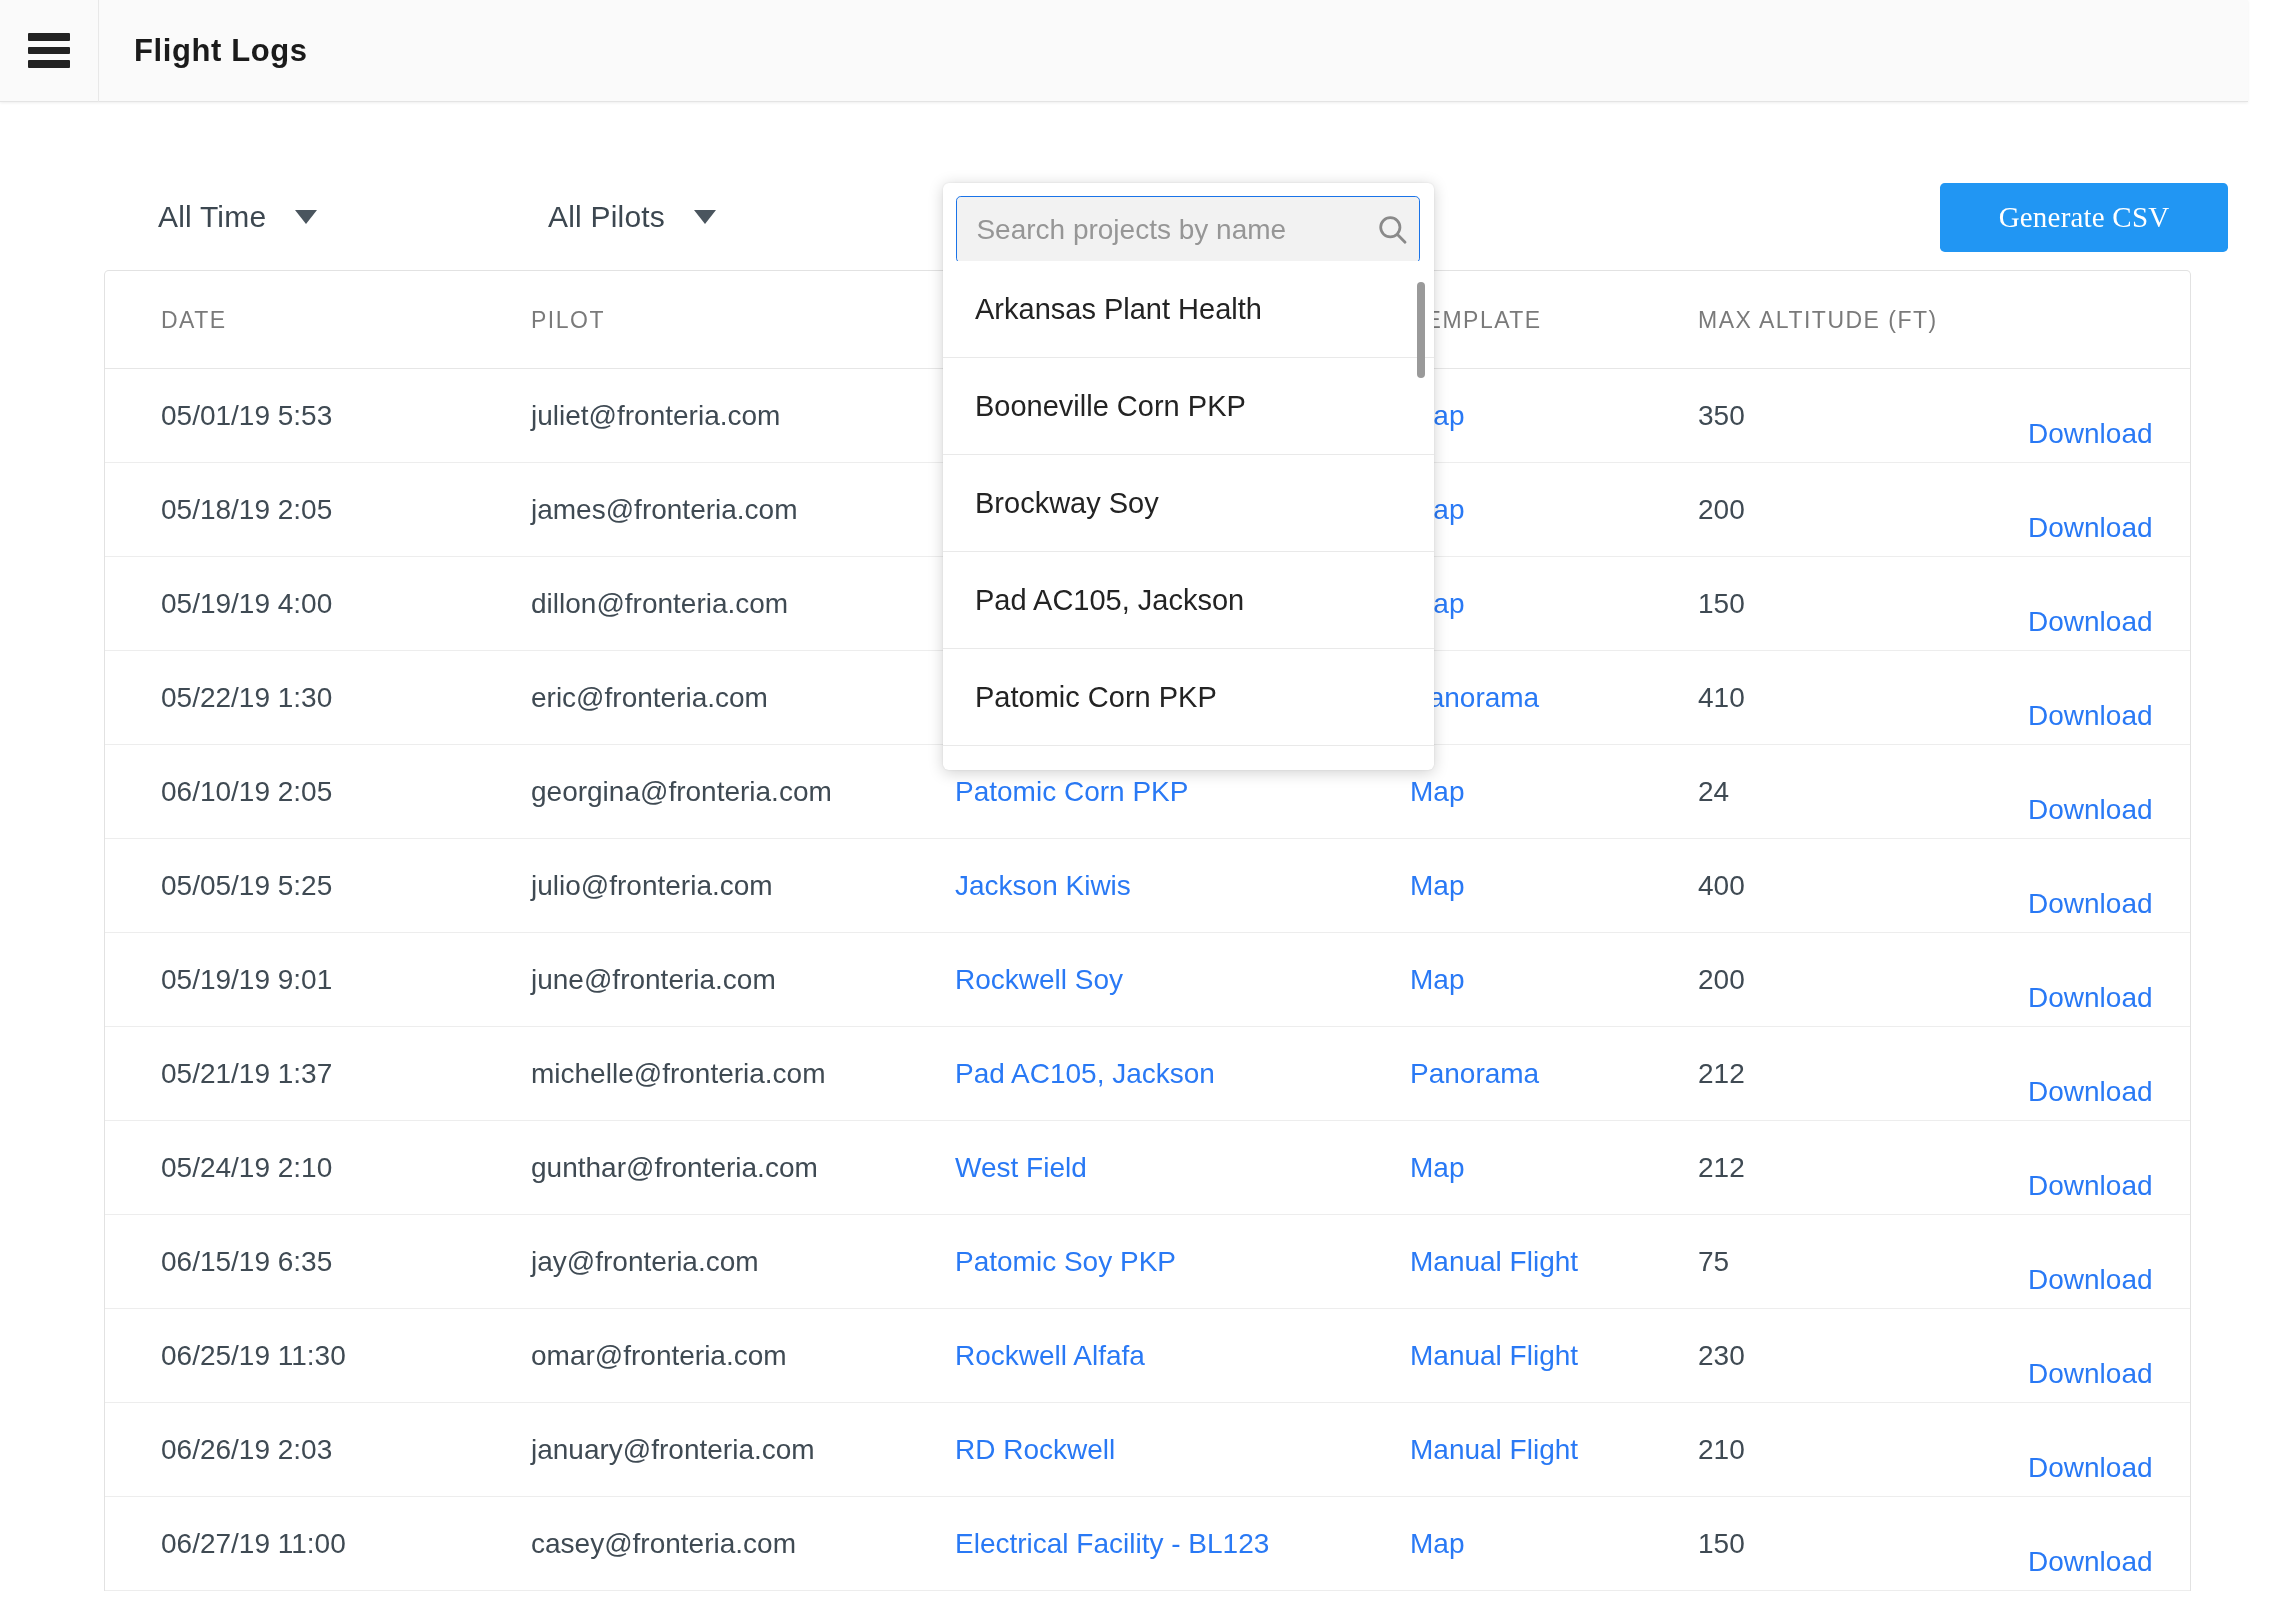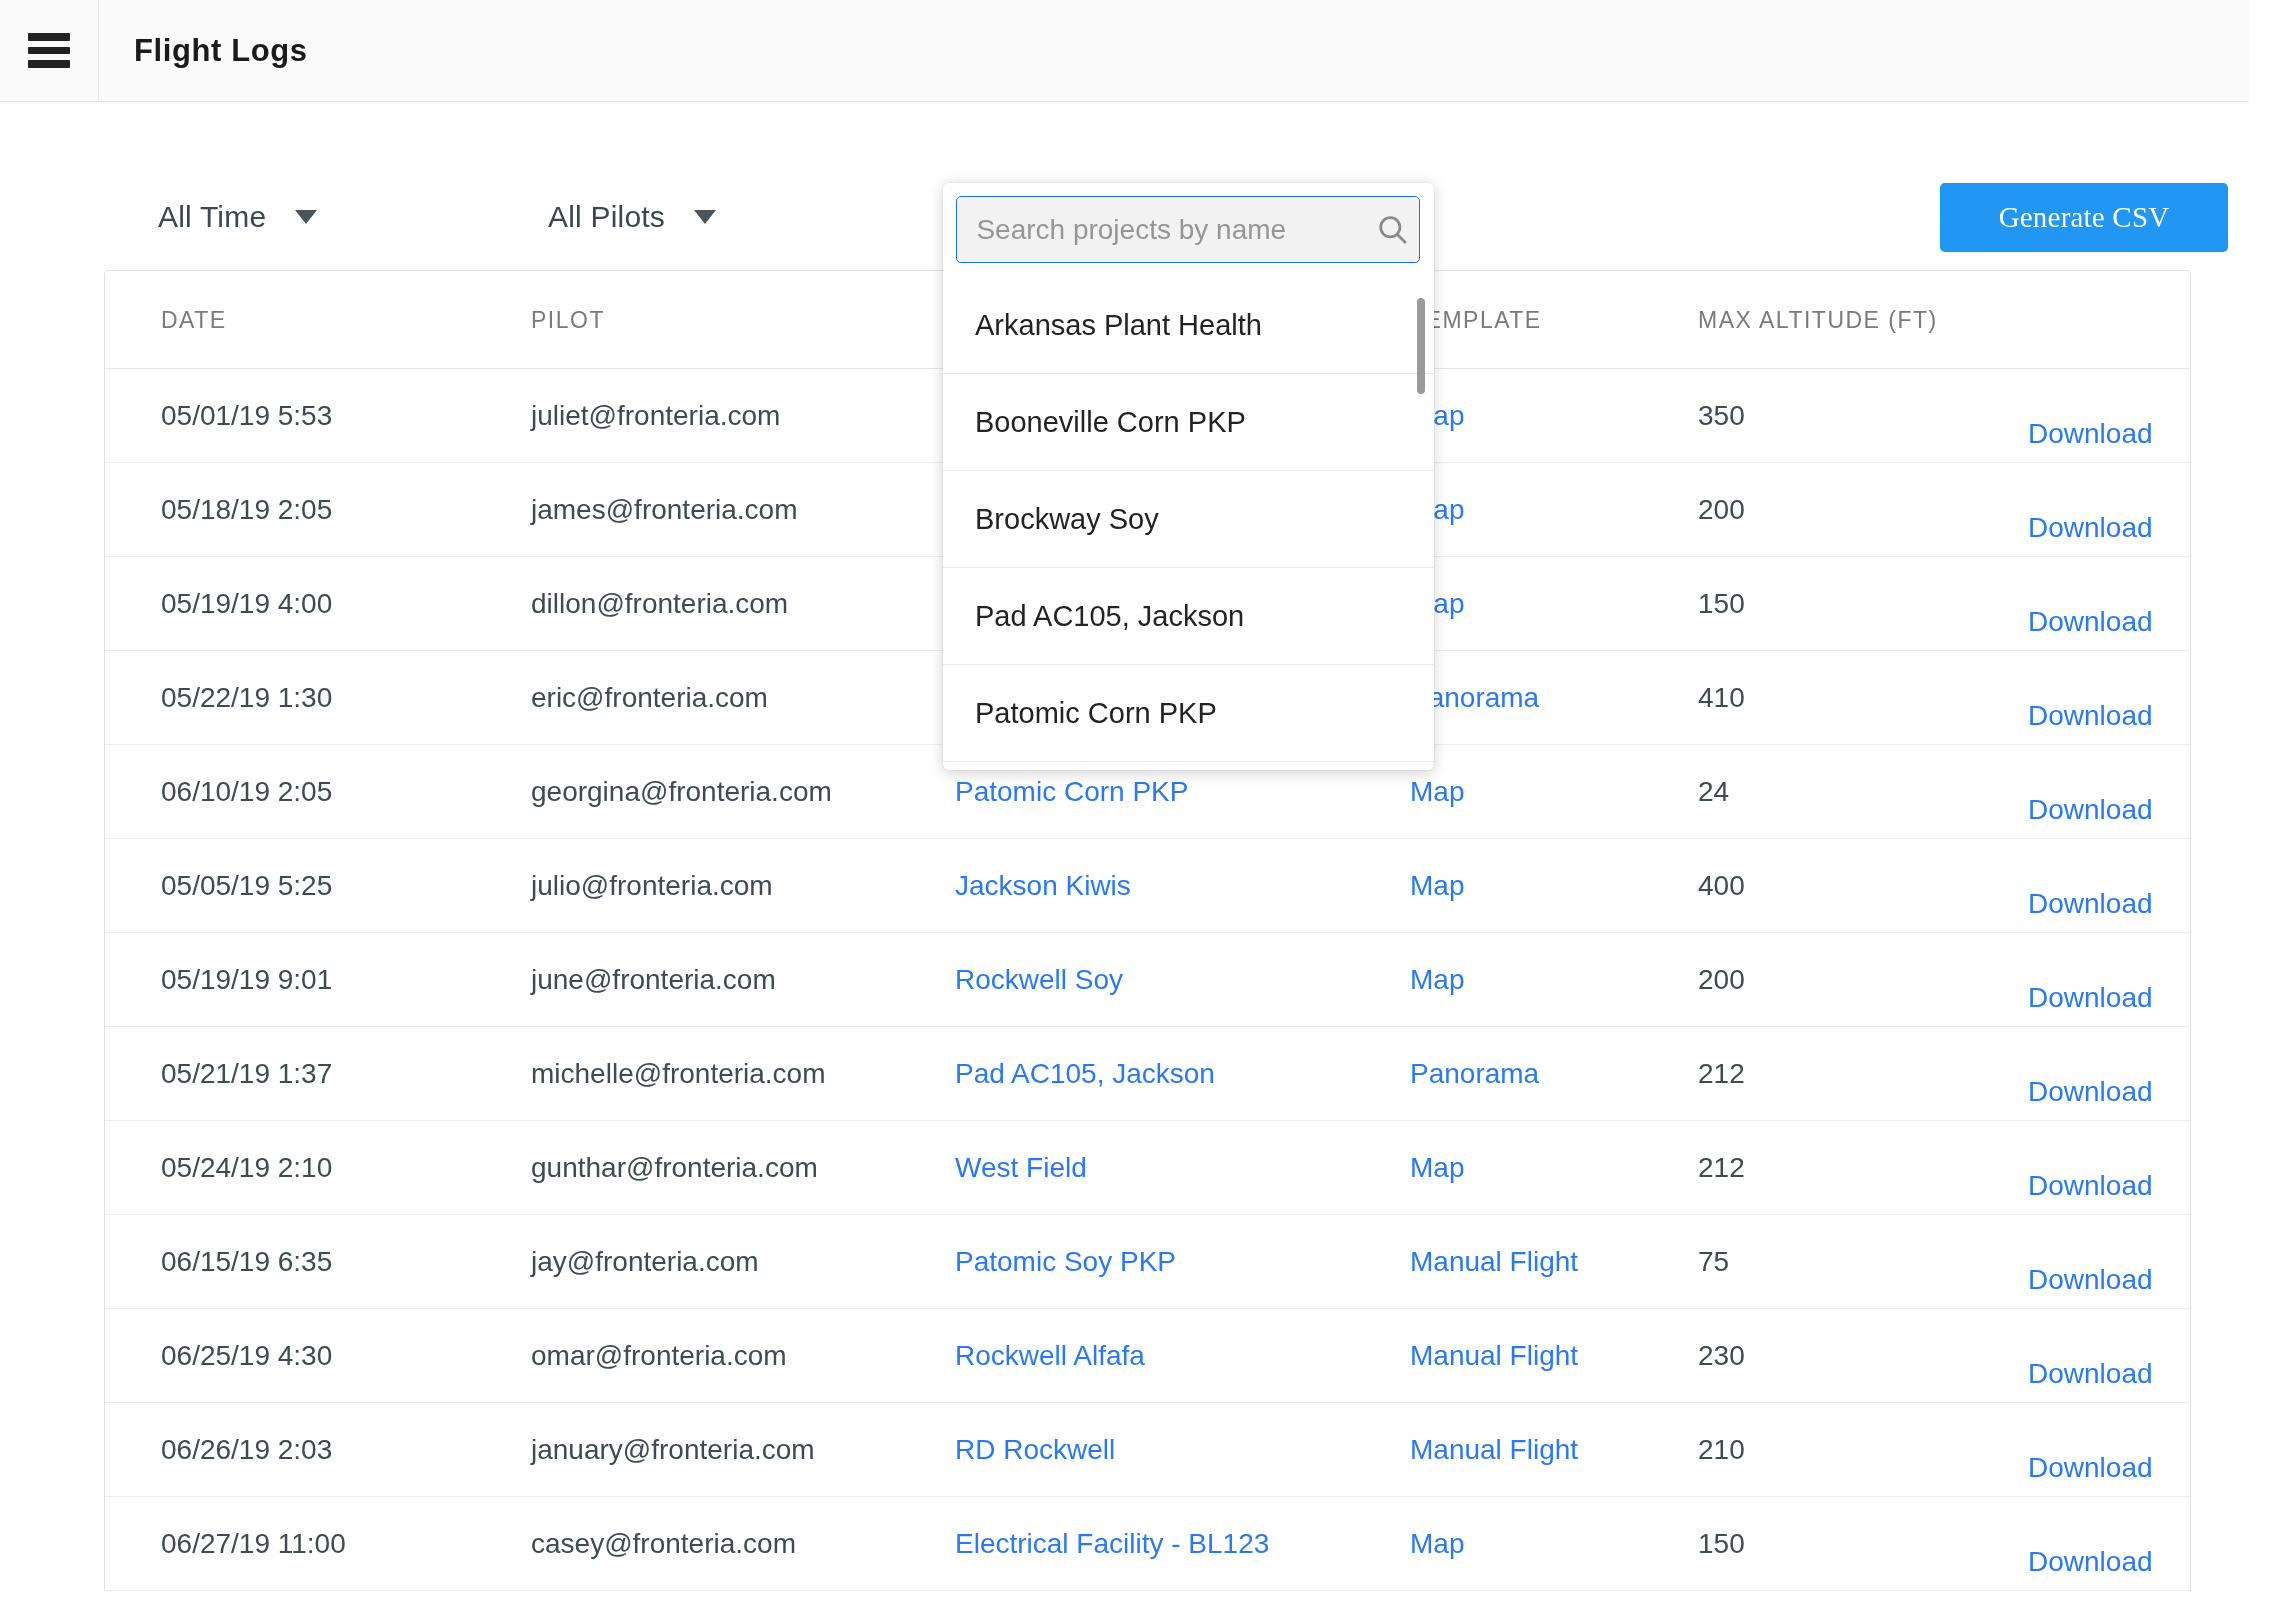--- a/index.html
+++ b/index.html
@@ -121,21 +121,21 @@
     font-family: "Liberation Sans", sans-serif;
     font-size: 28px;
     color: #4a4a4a;
     padding: 0 13.4px 0 19px;
   }
   .search-input::placeholder { color: #969696; }
   .search-icon { width: 54px; display: flex; align-items: center; justify-content: center; cursor: pointer; }
 
   .dd-list {
     position: absolute;
-    left: 0; top: 94px;
+    left: 0; top: 78px;
     width: 491px;
     height: 493px;
     overflow: hidden;
   }
   .dd-item {
     height: 97px;
     display: flex;
     align-items: center;
     padding-left: 32px;
     border-bottom: 1px solid #e9e9e9;
@@ -339,21 +339,21 @@
           <div class="td c-date">06/15/19 6:35</div>
           <div class="td c-pilot">jay@fronteria.com</div>
           <div class="td c-proj link">Patomic Soy PKP</div>
           <div class="td c-tmpl link">Manual Flight</div>
           <div class="td c-alt">75</div>
           <div class="td c-dl dl">Download</div>
         </div>
       </div>
       <div class="trow">
         <div class="rowinner">
-          <div class="td c-date">06/25/19 4:30</div>
+          <div class="td c-date">06/25/19 11:30</div>
           <div class="td c-pilot">omar@fronteria.com</div>
           <div class="td c-proj link">Rockwell Alfafa</div>
           <div class="td c-tmpl link">Manual Flight</div>
           <div class="td c-alt">230</div>
           <div class="td c-dl dl">Download</div>
         </div>
       </div>
       <div class="trow">
         <div class="rowinner">
           <div class="td c-date">06/26/19 2:03</div>

